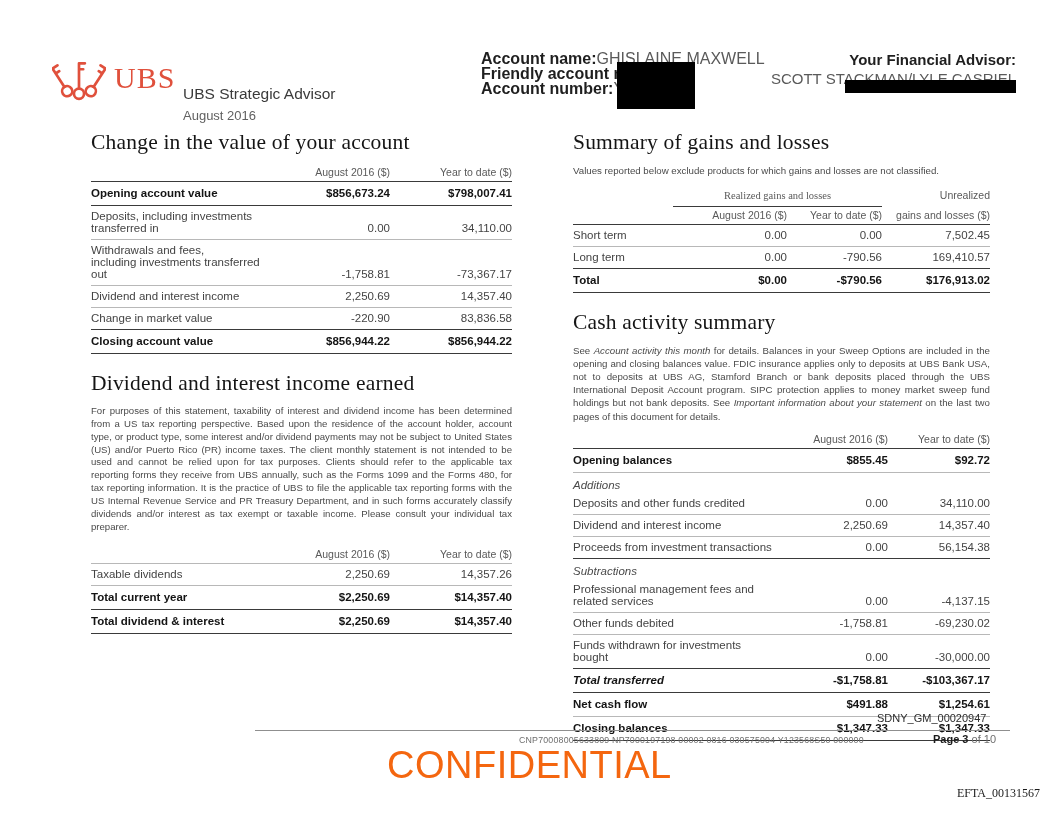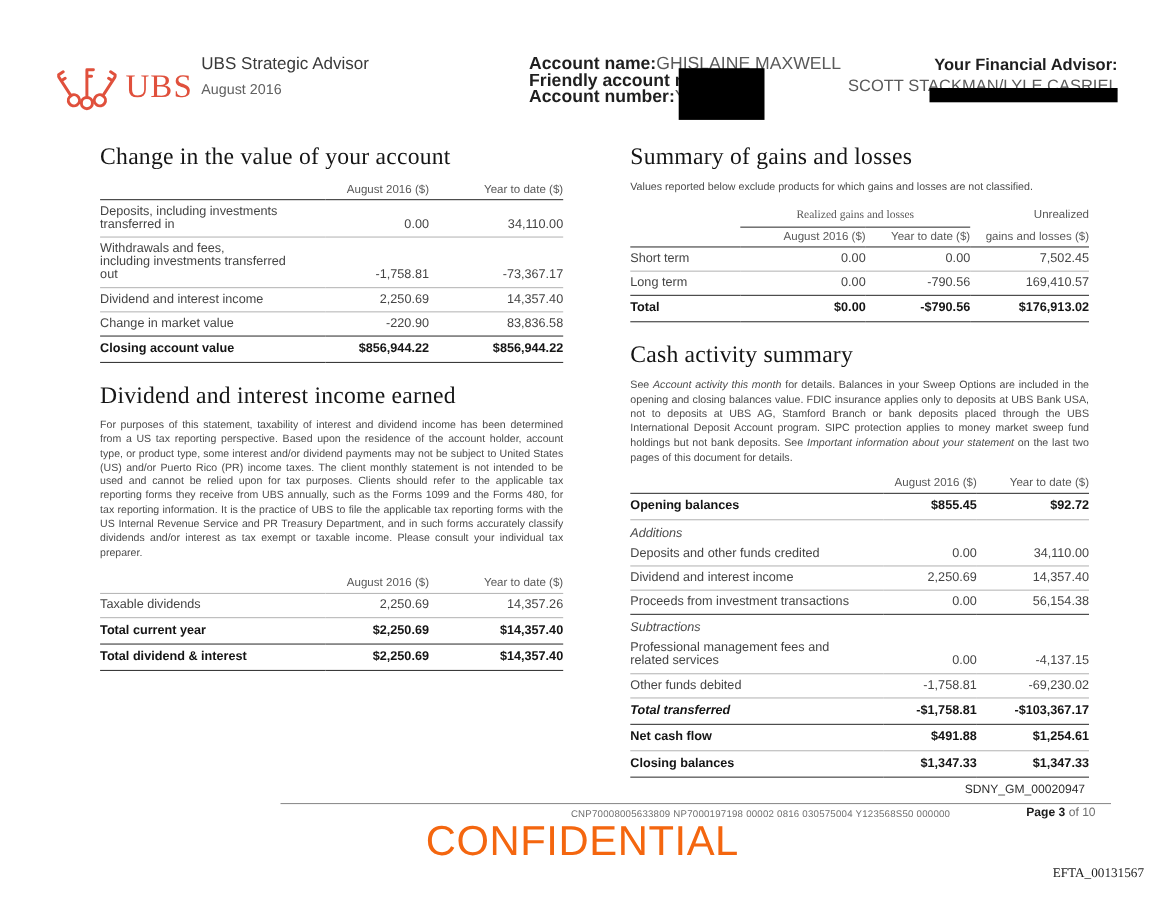--- a/index.html
+++ b/index.html
@@ -4,21 +4,21 @@
 <style>
   html,body{margin:0;padding:0;}
   body{
     width:1056px;height:816px;position:relative;background:#fff;
     font-family:"Liberation Sans",sans-serif;color:#3d3d3d;overflow:hidden;
   }
   
   .logo-wrap{position:absolute;left:52px;top:48px;display:flex;align-items:center;gap:8px;}
   .logo-text{font-family:"Liberation Serif",serif;font-size:30px;font-weight:500;color:#e0503c;letter-spacing:1px;line-height:1;}
   .product-block{position:absolute;left:183px;top:50px;}
-  .product-name{font-size:15.5px;color:#3a3a3a;}
+  .product-name{font-size:15.5px;color:#3a3a3a;margin-top:35px;}
   .product-period{font-size:13px;color:#616161;margin-top:5px;}
   .account-block{position:absolute;left:481px;top:51px;font-size:16px;line-height:15px;}
   .acct-row{display:flex;}
   .acct-lbl{font-weight:bold;color:#1f1f1f;min-width:103px;white-space:nowrap;}
   .acct-val{color:#5a5a5a;white-space:nowrap;}
   .advisor-block{position:absolute;right:40px;top:51px;width:260px;text-align:right;font-size:15px;}
   .advisor-lbl{font-weight:bold;color:#1f1f1f;}
   .advisor-names{color:#5a5a5a;margin-top:2px;}
   .redact{position:absolute;background:#000;}
   #redact-account{left:617px;top:62px;width:78px;height:47px;}
@@ -115,20 +115,25 @@
         <col style="width:205px">
         <col style="width:94px">
         <col style="width:122px">
       </colgroup>
     <tbody>
         <tr class="hdr bb-d">
       <td></td>
       <td class="num">August 2016 ($)</td>
       <td class="num">Year to date ($)</td>
     </tr>
+    <tr class="bold bb-d">
+      <td class="lblc">Opening account value</td>
+      <td class="num">$856,673.24</td>
+      <td class="num">$798,007.41</td>
+    </tr>
     <tr class="bb-l">
       <td class="lblc">Deposits, including investments
 transferred in</td>
       <td class="num">0.00</td>
       <td class="num">34,110.00</td>
     </tr>
     <tr class="bb-l">
       <td class="lblc">Withdrawals and fees,
 including investments transferred
 out</td>
@@ -283,20 +288,26 @@
       <td class="lblc">Professional management fees and
 related services</td>
       <td class="num">0.00</td>
       <td class="num">-4,137.15</td>
     </tr>
     <tr class="bb-l">
       <td class="lblc">Other funds debited</td>
       <td class="num">-1,758.81</td>
       <td class="num">-69,230.02</td>
     </tr>
+    <tr class="bb-d">
+      <td class="lblc">Funds withdrawn for investments
+bought</td>
+      <td class="num">0.00</td>
+      <td class="num">-30,000.00</td>
+    </tr>
     <tr class="total bb-d">
       <td class="lblc">Total transferred</td>
       <td class="num">-$1,758.81</td>
       <td class="num">-$103,367.17</td>
     </tr>
     <tr class="bold bb-l">
       <td class="lblc">Net cash flow</td>
       <td class="num">$491.88</td>
       <td class="num">$1,254.61</td>
     </tr>

